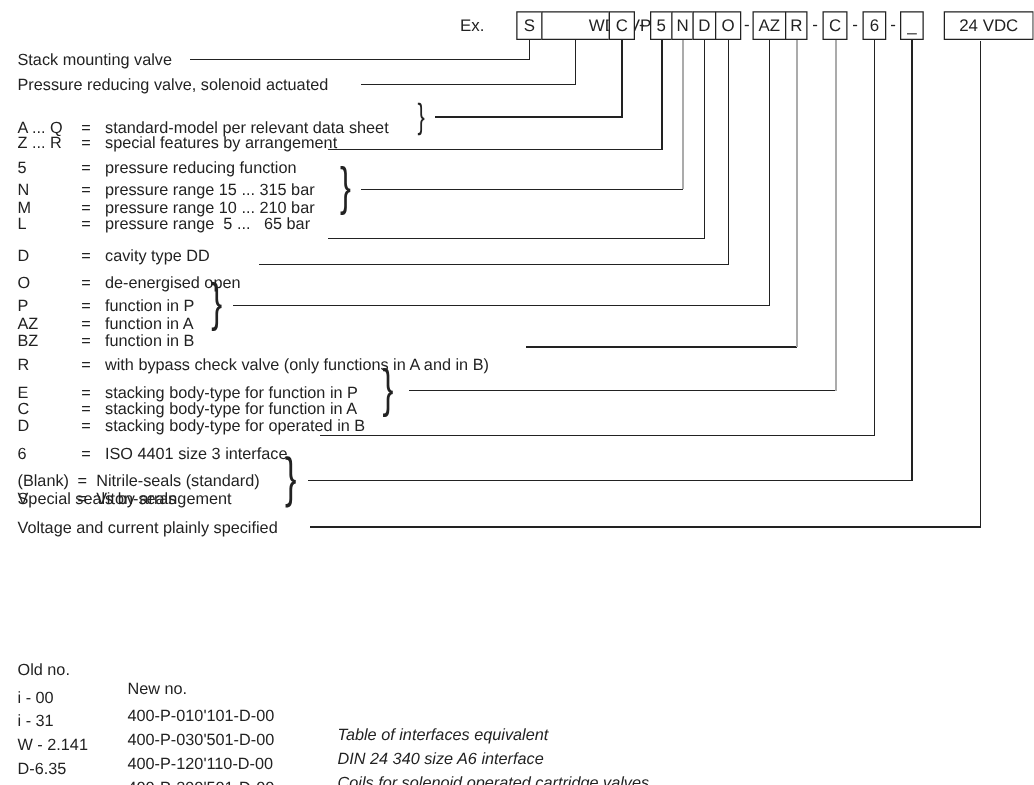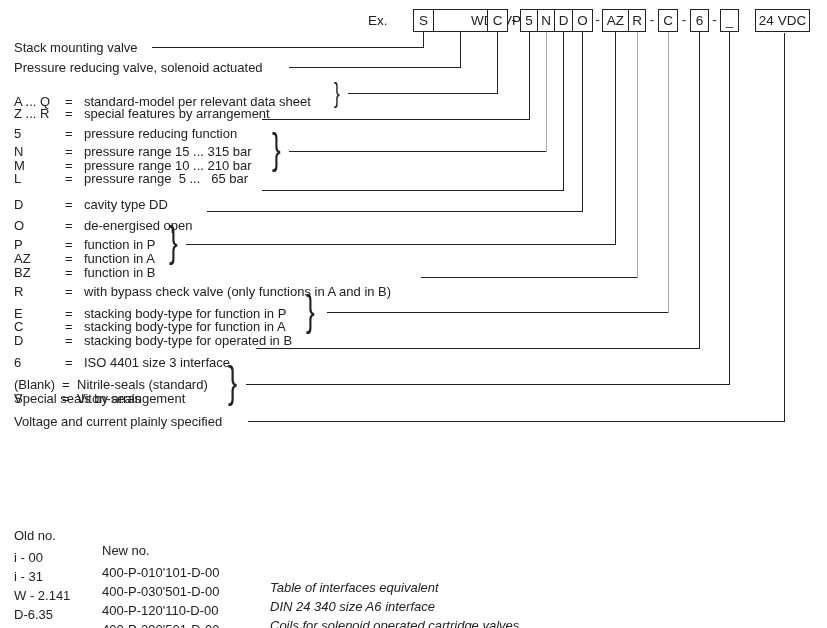--- a/index.html
+++ b/index.html
@@ -84,21 +84,21 @@
   <div class="cbox" style="left:572px;width:21px;">O</div>
   <div class="dash" style="left:593px;width:9px;">-</div>
   <div class="cbox" style="left:602px;width:27px;">AZ</div>
   <div class="cbox" style="left:628px;width:18px;">R</div>
   <div class="dash" style="left:646px;width:12px;">-</div>
   <div class="cbox" style="left:658px;width:20px;">C</div>
   <div class="dash" style="left:678px;width:12px;">-</div>
   <div class="cbox" style="left:690px;width:19px;">6</div>
   <div class="dash" style="left:709px;width:11px;">-</div>
   <div class="cbox" style="left:720px;width:19px;">_</div>
-  <div class="cbox" style="left:755px;width:55px;">24 VDC</div>
+  <div class="cbox" style="left:755px;width:72px;">24 VDC</div>
 
   <div class="plain" style="top:41px;">Stack mounting valve</div>
   <div class="plain" style="top:61px;">Pressure reducing valve, solenoid actuated</div>
 
   <div class="krow" style="top:81px;">
     <span class="code">A ... Q</span><span class="eq">=</span><span class="desc">standard-model per relevant data sheet</span>
   </div>
   <div class="krow" style="top:93px;">
     <span class="code">Z ... R</span><span class="eq">=</span><span class="desc">special features by arrangement</span>
   </div>

